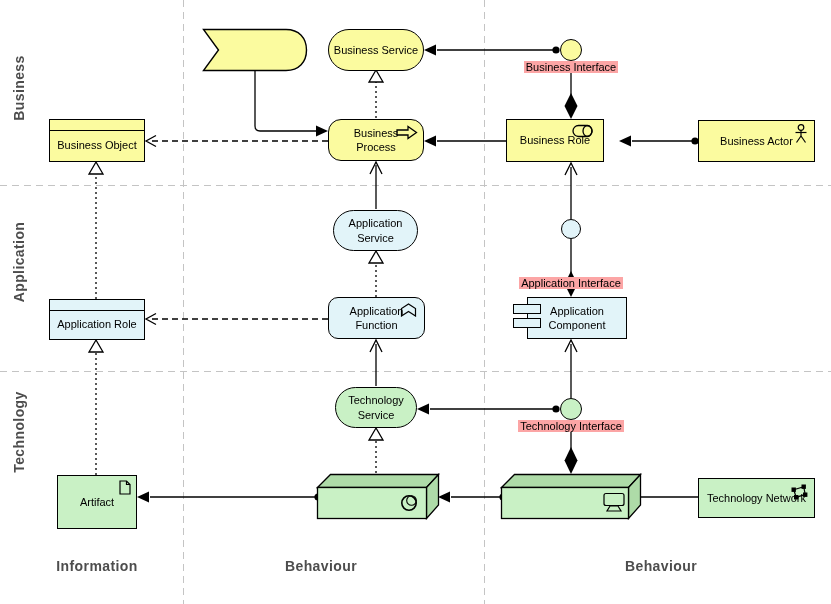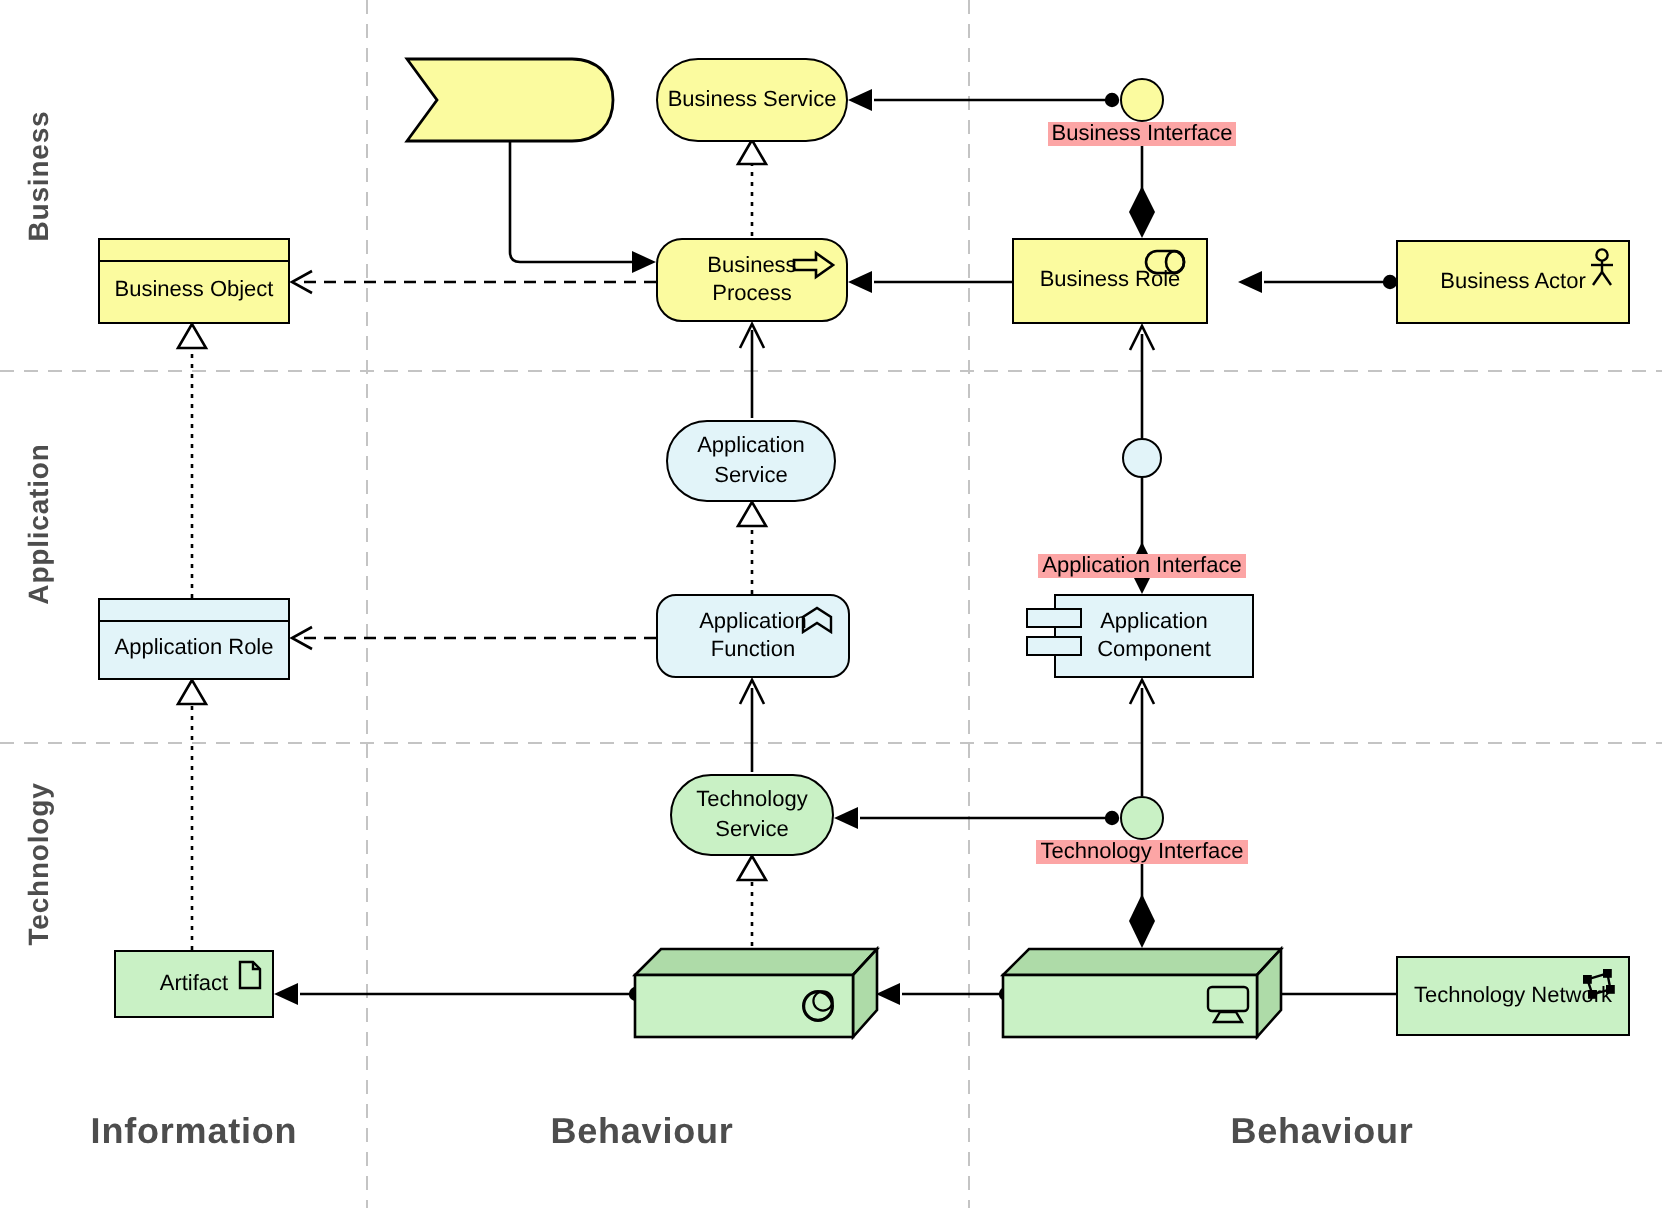--- a/index.html
+++ b/index.html
@@ -21,21 +21,21 @@
   .rounded{border-radius:13px;}
   .circle{border-radius:50%;}
   .nw{white-space:nowrap;}
   .wrap2{display:inline-block;width:68px;}
   .icon{position:absolute;z-index:2;}
   .iface-label{position:absolute;z-index:2;font-size:11px;text-align:center;}
   .iface-label span{background:#fca5a5;padding:0 2px;}
   .layer-label{position:absolute;z-index:2;font-weight:bold;font-size:14px;
       color:var(--c-section-label);white-space:nowrap;
       transform:translate(-50%,-50%) rotate(-90deg);letter-spacing:.4px;}
-  .col-label{position:absolute;z-index:2;font-weight:bold;font-size:18px;
+  .col-label{position:absolute;z-index:2;font-weight:bold;font-size:14px;
       color:var(--c-section-label);white-space:nowrap;transform:translate(-50%,-50%);letter-spacing:.4px;}
   .datahead{position:absolute;top:0;left:0;width:100%;height:11px;
       border-bottom:1.4px solid #000;box-sizing:border-box;}
   .datalabel{padding-top:9px;}
   
   #el-business-event{left:202px;top:28px;width:106px;height:44px;}
   #el-business-event .evlabel{position:absolute;left:16px;right:2px;top:0;bottom:0;
       display:flex;align-items:center;justify-content:center;}
   #el-business-service{left:328px;top:29px;width:96px;height:42px;justify-content:center;}
   #el-business-interface{left:560px;top:39px;width:22px;height:22px;}
@@ -52,21 +52,21 @@
   #el-application-component{left:513px;top:297px;width:114px;height:42px;}
   .comp-body{position:absolute;left:14px;top:0;width:100px;height:42px;box-sizing:border-box;
       border:1.4px solid #000;background:var(--c-application);
       display:flex;align-items:center;justify-content:center;}
   .comp-tab{position:absolute;left:0;width:28px;height:10px;box-sizing:border-box;
       border:1.4px solid #000;background:var(--c-application);z-index:2;}
   #tab1{top:7px;} #tab2{top:21px;}
   #el-technology-service{left:335px;top:387px;width:82px;height:41px;}
   #el-technology-interface{left:560px;top:398px;width:22px;height:22px;}
   #lbl-technology-interface{left:501px;top:420px;width:140px;}
-  #el-artifact{left:57px;top:475px;width:80px;height:34px;}
+  #el-artifact{left:57px;top:475px;width:80px;height:54px;}
   #el-software{left:316px;top:473px;width:124px;height:47px;}
   #el-software .nodelabel{position:absolute;left:2px;top:15px;width:84px;height:31px;
       display:flex;align-items:center;justify-content:center;}
   #el-technology-device{left:500px;top:473px;width:142px;height:47px;}
   #el-technology-device .nodelabel{position:absolute;left:0;top:15px;width:110px;height:31px;
       display:flex;align-items:center;justify-content:center;}
   #el-technology-network{left:698px;top:478px;width:117px;height:40px;}
   #lbl-layer-business{left:19px;top:88px;}
   #lbl-layer-application{left:19px;top:262px;}
   #lbl-layer-technology{left:19px;top:432px;}

